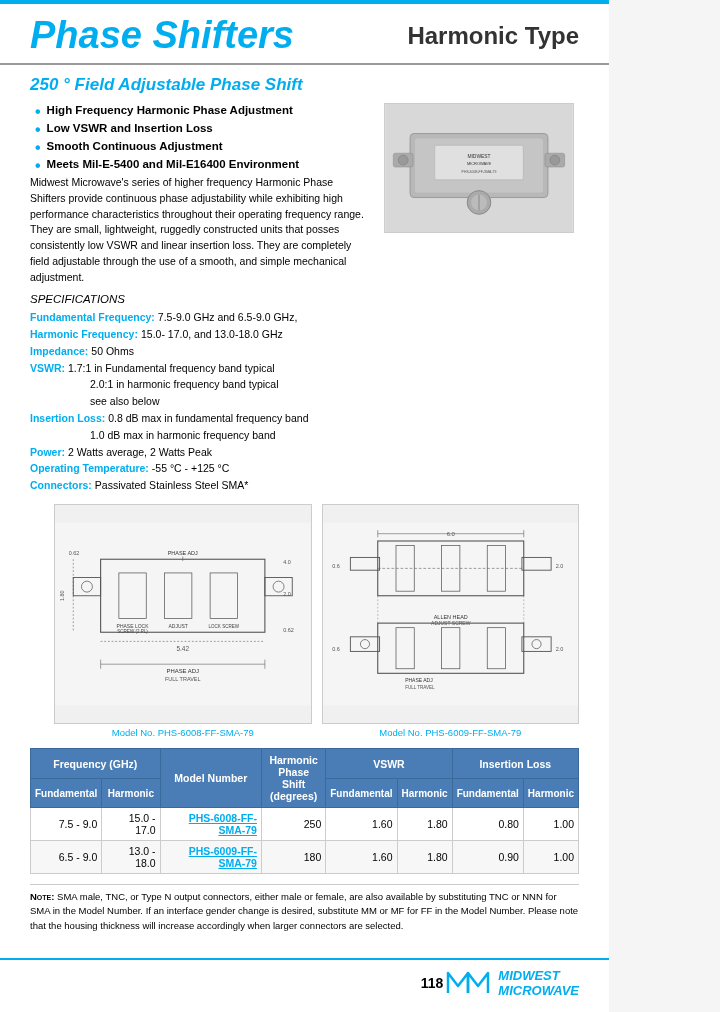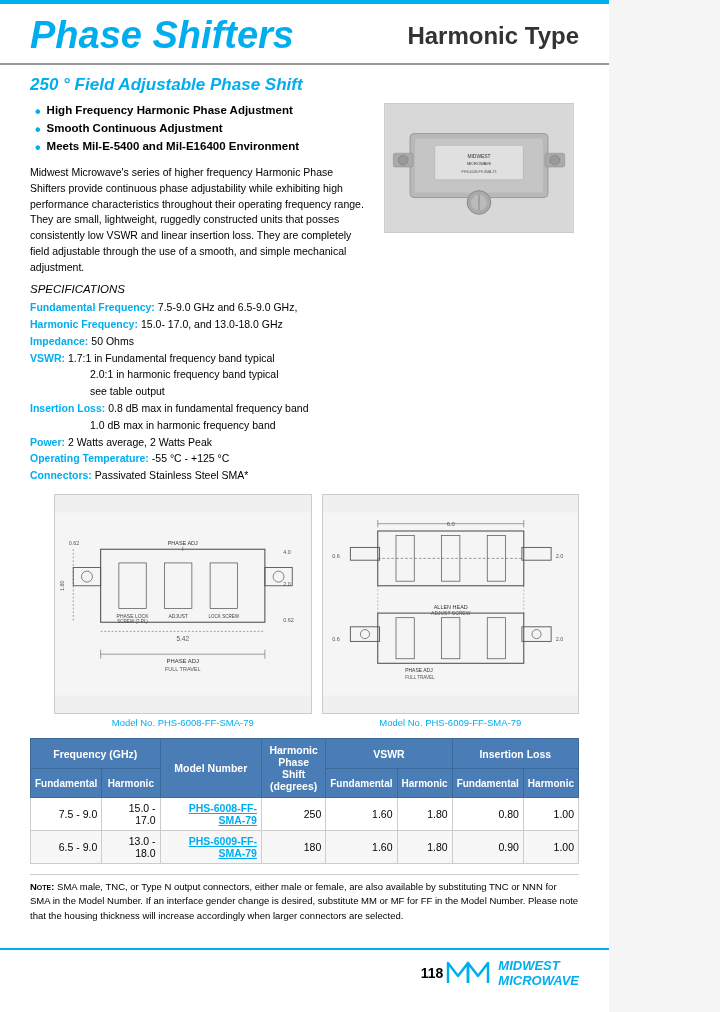--- a/index.html
+++ b/index.html
@@ -47,21 +47,21 @@
       border-radius: 18px;
     }
     .section-title {
       font-size: 17px;
       font-weight: bold;
       color: #00aeef;
       font-style: italic;
       margin-bottom: 8px;
     }
     .features {
-      margin-bottom: 8px;
+      margin-bottom: 0;
     }
     .features ul {
       list-style: none;
       padding-left: 5px;
     }
     .features ul li {
       font-size: 11.5px;
       font-weight: bold;
       padding: 1px 0;
       display: flex;
@@ -260,20 +260,23 @@
     <div class="section-title">250 ° Field Adjustable Phase Shift</div>
 
     <div class="main-layout">
       <div>
         <div class="features">
           <ul>
             <li>
                 <span>High Frequency Harmonic Phase Adjustment</span>
               </li>
             <li>
+                <span>Low VSWR and Insertion Loss</span>
+              </li>
+            <li>
                 <span>Smooth Continuous Adjustment</span>
               </li>
             <li>
                 <span>Meets Mil-E-5400 and Mil-E16400 Environment</span>
               </li>
           </ul>
         </div>
         <div class="main-text">Midwest Microwave's series of higher frequency Harmonic Phase Shifters provide continuous phase adjustability while exhibiting high performance characteristics throughout their operating frequency range.  They are small, lightweight, ruggedly constructed units that posses consistently low VSWR and linear insertion loss.  They are completely field adjustable through the use of a smooth, and simple mechanical adjustment.</div>
       </div>
       <div class="product-image">
@@ -317,21 +320,21 @@
         </div>
         <div class="spec-row">
           <span class="spec-label">Impedance:</span>
           <span class="spec-value">50 Ohms</span>
         </div>
         <div class="spec-row">
           <span class="spec-label">VSWR:</span>
           <span class="spec-value">1.7:1 in Fundamental frequency band typical</span>
         </div>
         <div class="spec-indent">2.0:1 in harmonic frequency band typical</div>
-        <div class="spec-indent">see table output</div>
+        <div class="spec-indent">see also below</div>
         <div class="spec-row">
           <span class="spec-label">Insertion Loss:</span>
           <span class="spec-value">0.8 dB max in fundamental frequency band</span>
         </div>
         <div class="spec-indent">1.0 dB max in harmonic frequency band</div>
         <div class="spec-row">
           <span class="spec-label">Power:</span>
           <span class="spec-value">2 Watts average, 2 Watts Peak</span>
         </div>
         <div class="spec-row">

